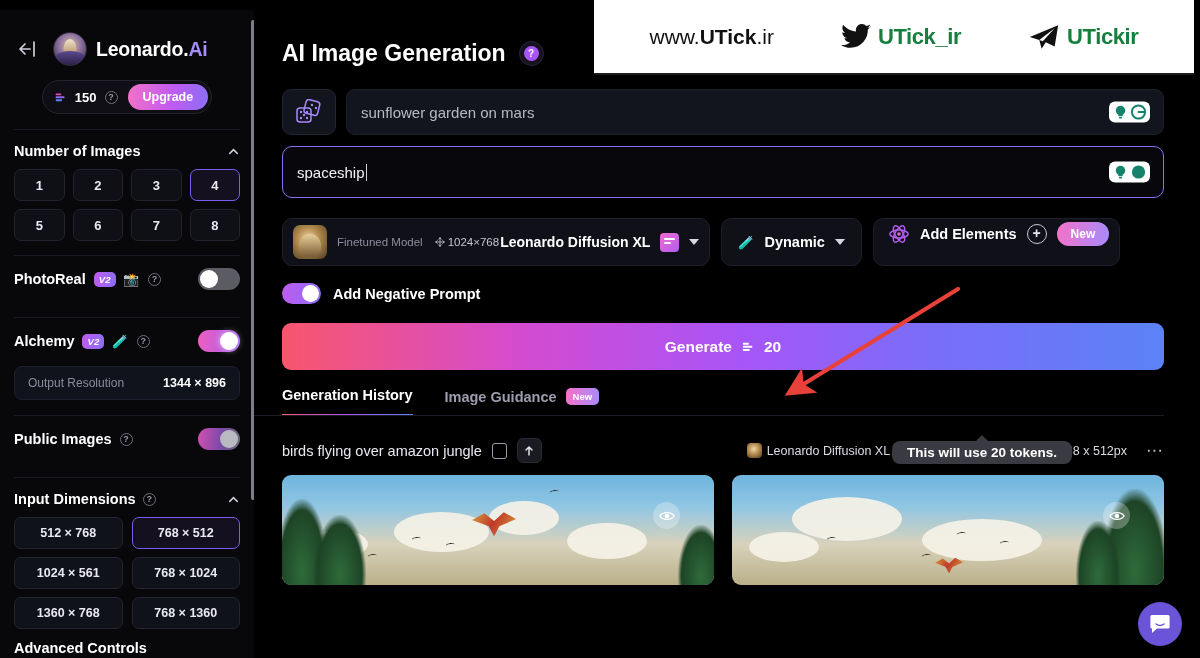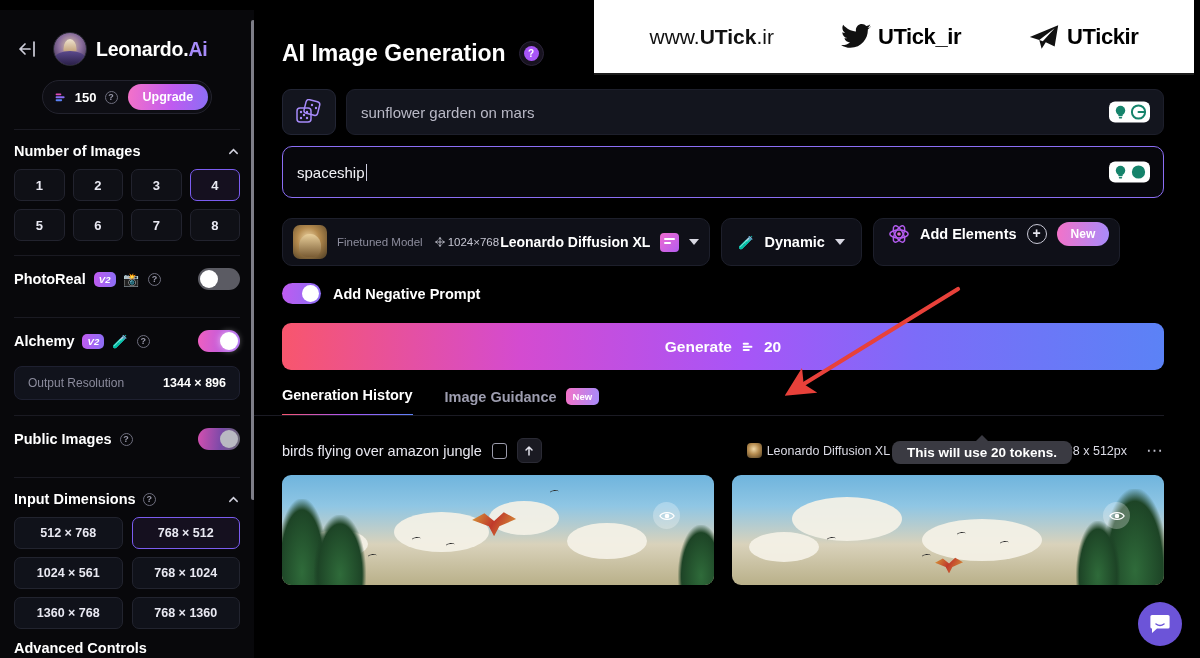--- a/index.html
+++ b/index.html
@@ -157,21 +157,21 @@
   
   .watermark {
     position: absolute; left: 340px; top: 0; width: 600px; height: 75px;
     background: #fff; display: flex; align-items: center;
     justify-content: space-around; padding: 0 22px;
     border-bottom: 2px solid #1c1c1c;
   }
   .wm-item { display: flex; align-items: center; gap: 7px; }
   .wm-url { font-size: 21px; color: #111; }
   .wm-url b { font-weight: bold; }
-  .wm-txt { font-size: 22px; font-weight: bold; color: #000000; letter-spacing: -0.4px; text-align: right; }
+  .wm-txt { font-size: 22px; font-weight: bold; color: #15803d; letter-spacing: -0.4px; text-align: right; }
 
   
   .prompt-wrap { padding: 22px 36px 0 28px; }
   .prompt-row1 { display: flex; gap: 10px; align-items: stretch; }
   .dice-btn {
     width: 54px; height: 46px; border-radius: 9px;
     background: #13151e; border: 1px solid #222534;
     display: flex; align-items: center; justify-content: center; cursor: pointer;
     flex: 0 0 54px;
   }

